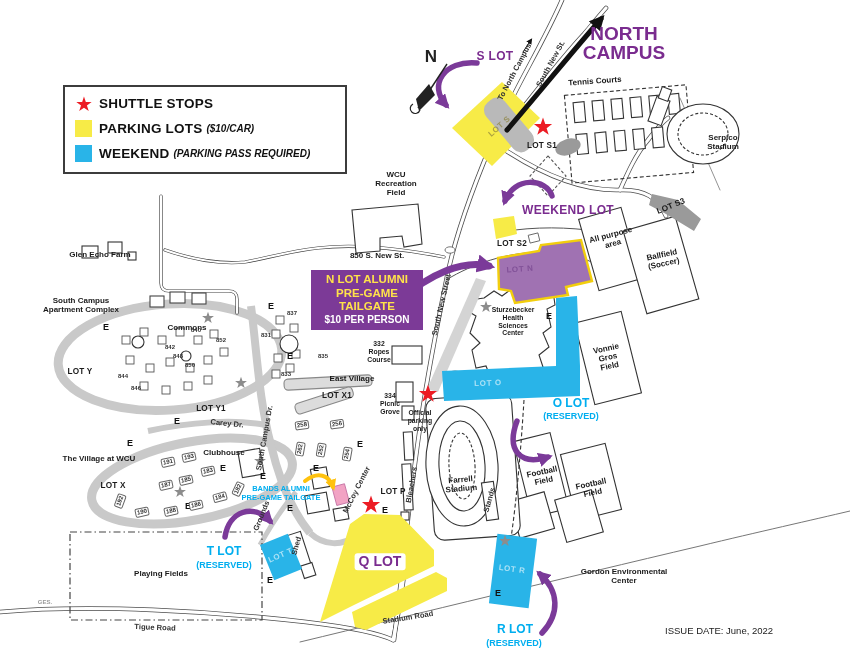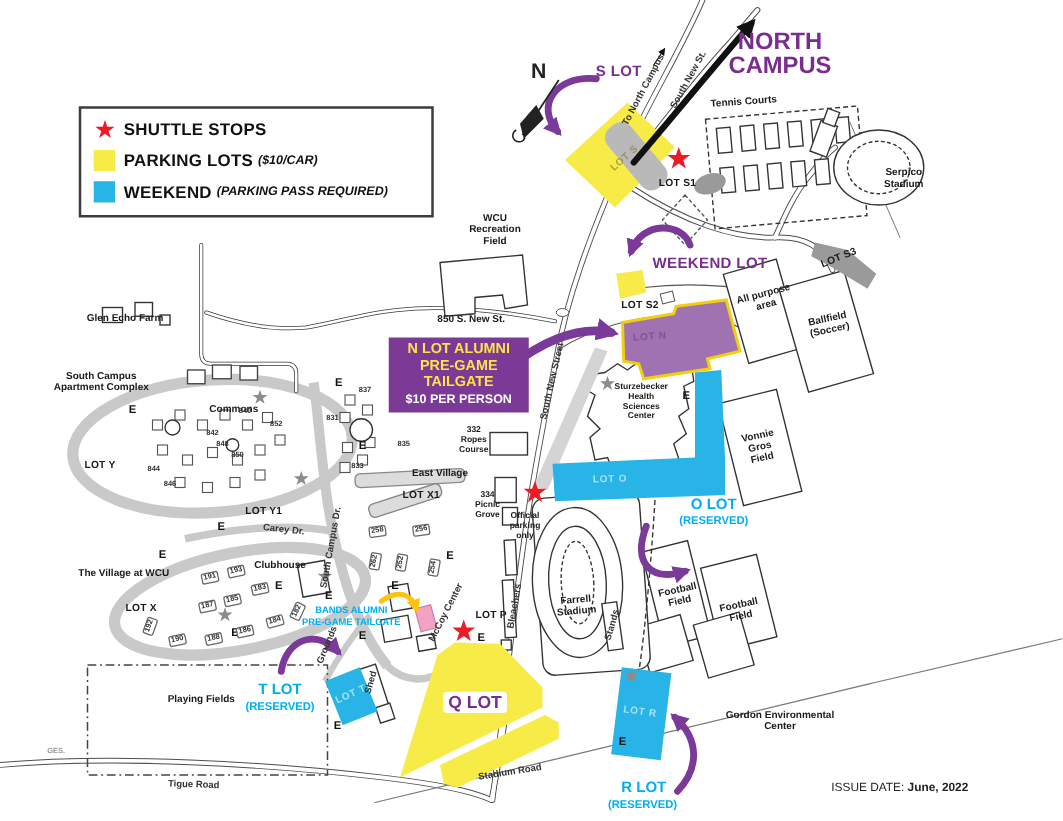--- a/index.html
+++ b/index.html
@@ -42,21 +42,21 @@
   .legend-label{font-size:13.5px;font-weight:900;color:#111;margin-left:4px;letter-spacing:.2px;}
   .legend-note{font-size:10px;font-weight:800;font-style:italic;color:#111;margin-left:4px;}
   .north-campus{position:absolute;left:574px;top:24px;width:100px;text-align:center;z-index:3;}
   .north-campus div{font-size:19px;font-weight:900;color:#7A2C8F;line-height:1.0;}
   .tailgate{position:absolute;left:311px;top:270px;width:112px;background:#7C3A97;
             text-align:center;z-index:3;padding:3px 0 4px 0;}
   .tailgate .tg1,.tailgate .tg2{font-size:11.5px;font-weight:900;color:#FFE24A;line-height:1.18;}
   .tailgate .tg3{font-size:10px;font-weight:800;color:#fff;line-height:1.2;}
   .issue{position:absolute;left:665px;top:625px;width:180px;font-size:9.5px;color:#222;
          z-index:3;white-space:nowrap;}
-  .issue b{font-weight:700;}
+  .issue b{font-weight:400;}
 </style>
 </head>
 <body>
 
 <div class="stage">
 
 <svg width="850" height="657" viewBox="0 0 850 657">
   <defs>
     <path id="star" d="M0,-10L2.4,-3.2L9.6,-3.2L3.8,1.2L6,8.2L0,4L-6,8.2L-3.8,1.2L-9.6,-3.2L-2.4,-3.2Z"></path>
     <marker id="ah-p" viewBox="0 0 10 10" refX="6.5" refY="5" markerWidth="2.6" markerHeight="2.6" orient="auto-start-reverse">
@@ -293,21 +293,21 @@
       <div class="map-label area" style="left: 592px; top: 489px; transform: translate(-50%, -50%) rotate(-12deg);">Football
 Field</div>
       <div class="map-label area" style="left: 624px; top: 577px;">Gordon Environmental
 Center</div>
       <div class="map-label area" style="left: 461px; top: 485px; transform: translate(-50%, -50%) rotate(-5deg);">Farrell
 Stadium</div>
       <div class="map-label areasm" style="left: 513px; top: 322px;">Sturzebecker
 Health
 Sciences
 Center</div>
-      <div class="map-label area" style="left: 161px; top: 560px;">Playing Fields</div>
+      <div class="map-label area" style="left: 161px; top: 574px;">Playing Fields</div>
       <div class="map-label area" style="left: 352px; top: 379px;">East Village</div>
       <div class="map-label area" style="left: 99px; top: 459px;">The Village at WCU</div>
       <div class="map-label area" style="left: 224px; top: 453px;">Clubhouse</div>
       <div class="map-label areasm" style="left: 379px; top: 352px;">332
 Ropes
 Course</div>
       <div class="map-label areasm" style="left: 390px; top: 404px;">334
 Picnic
 Grove</div>
       <div class="map-label areasm" style="left: 420px; top: 421px;">Official

